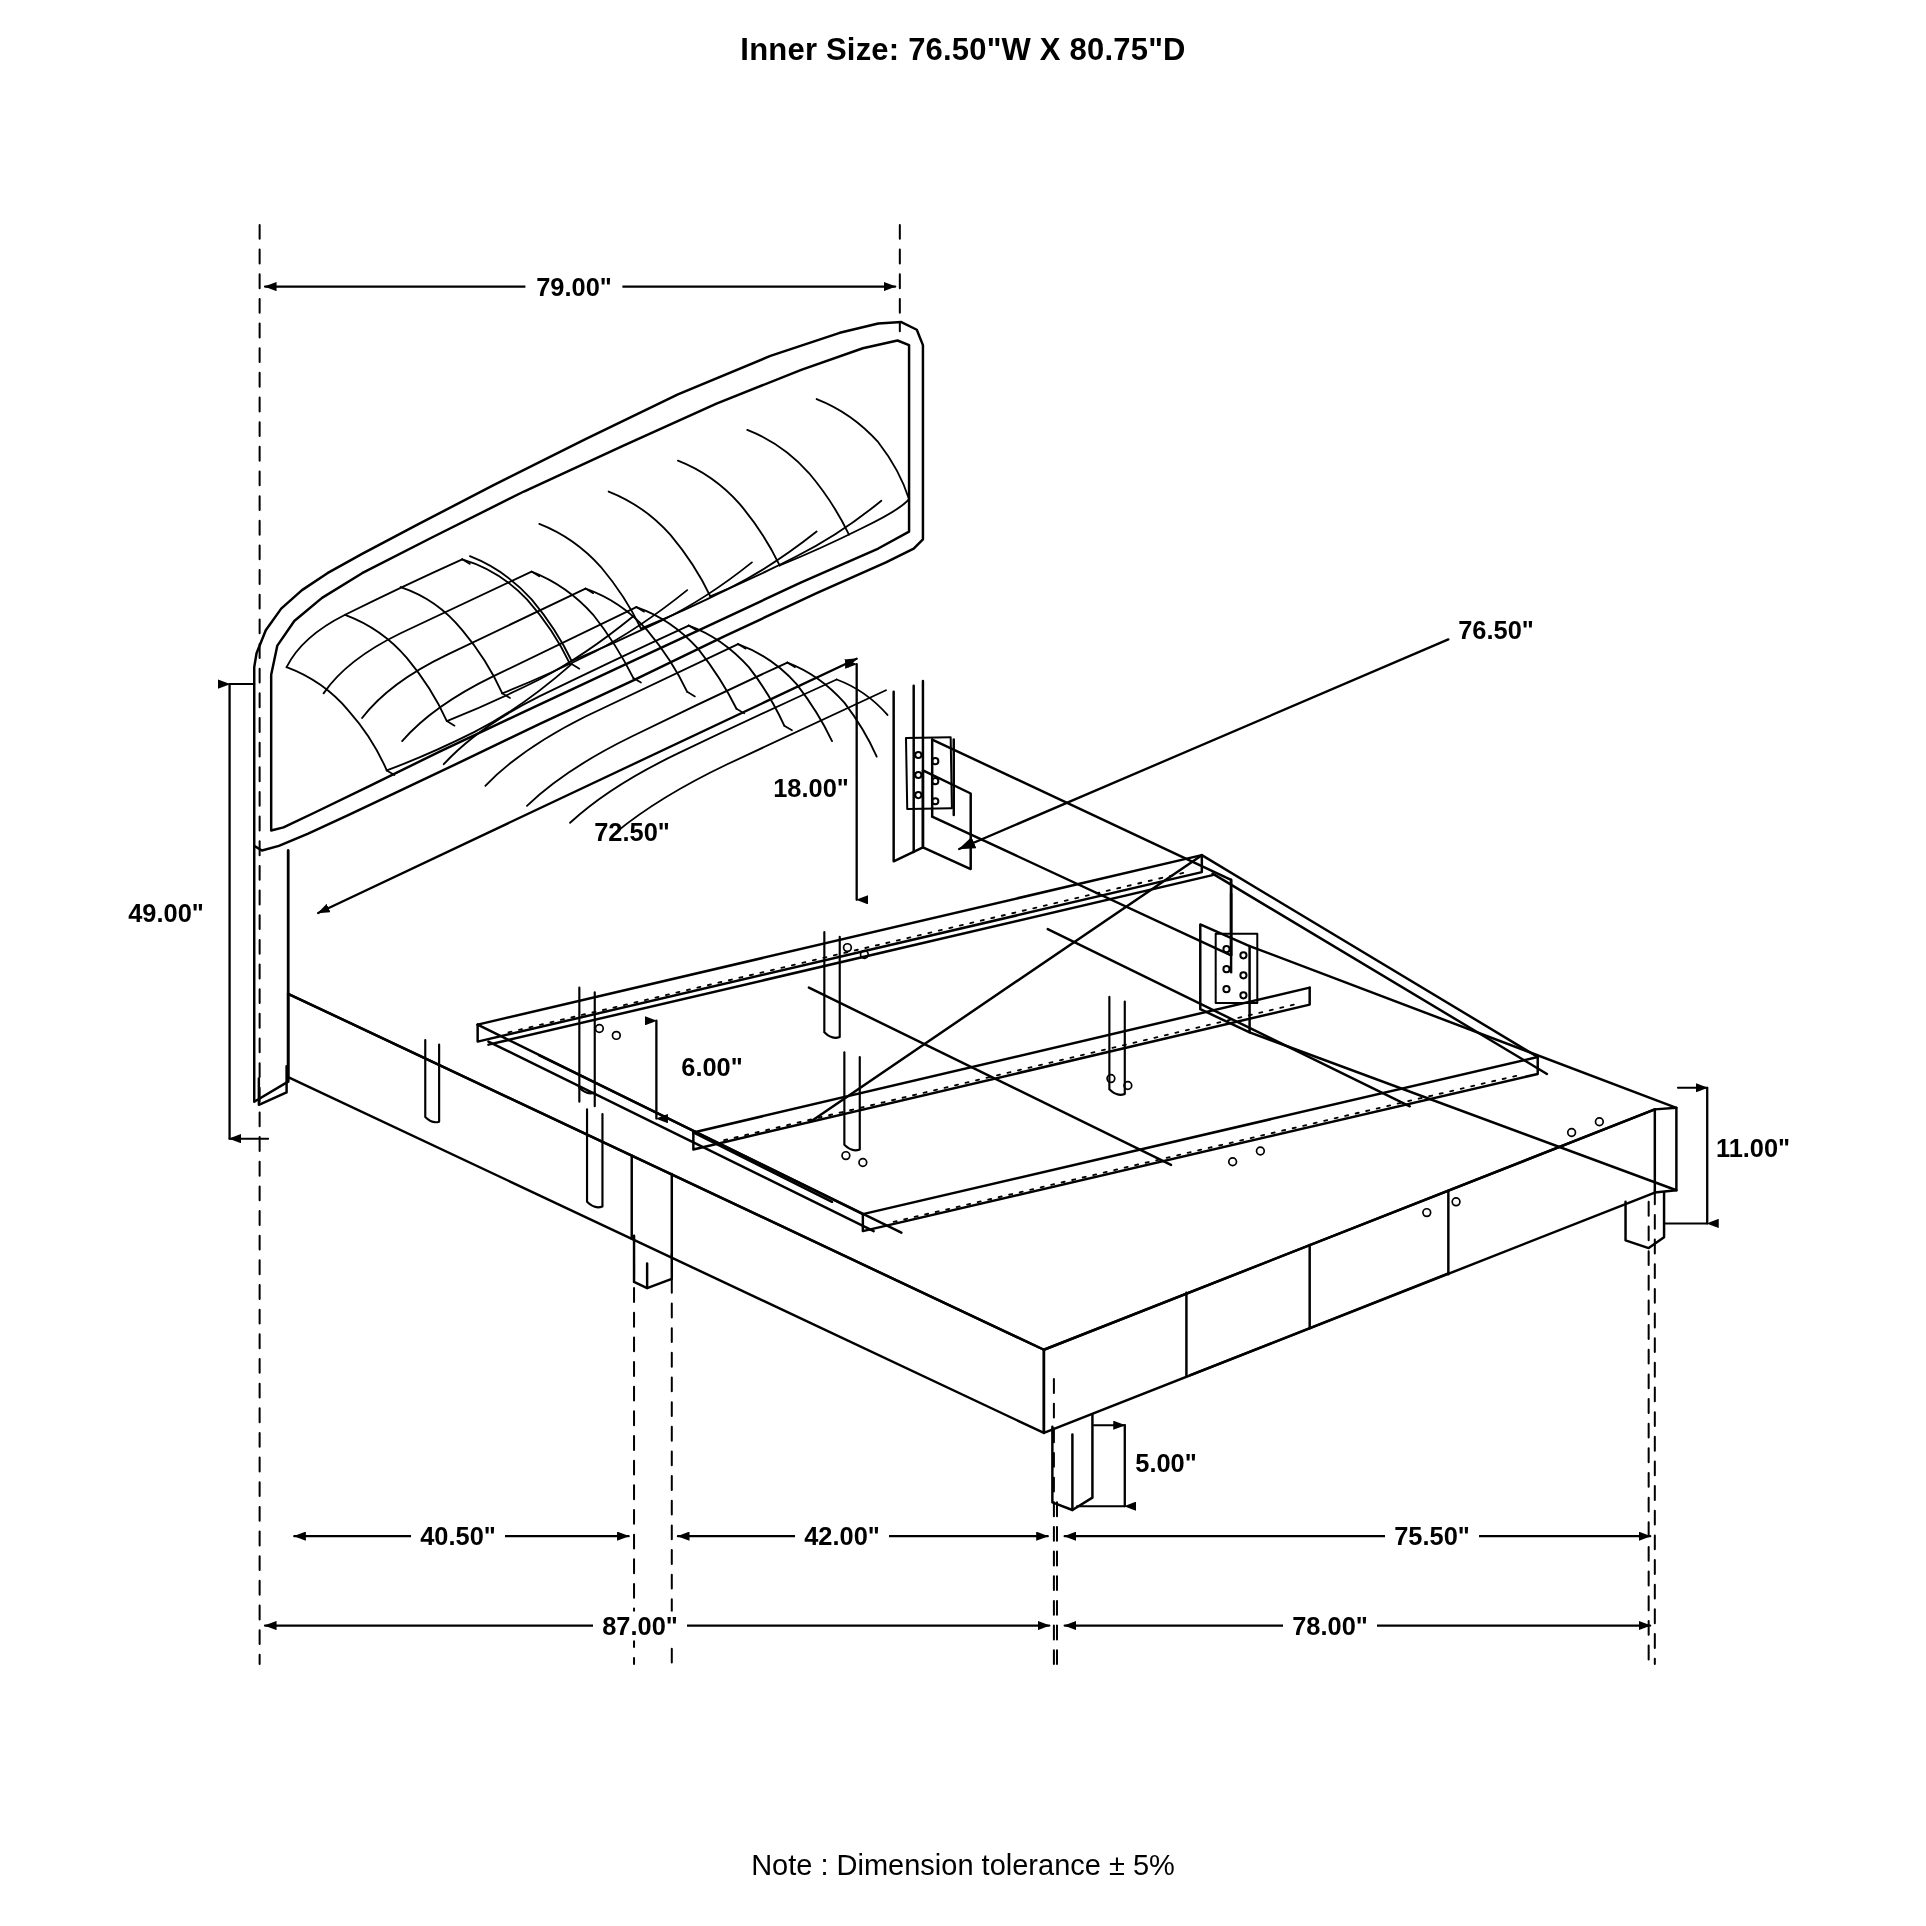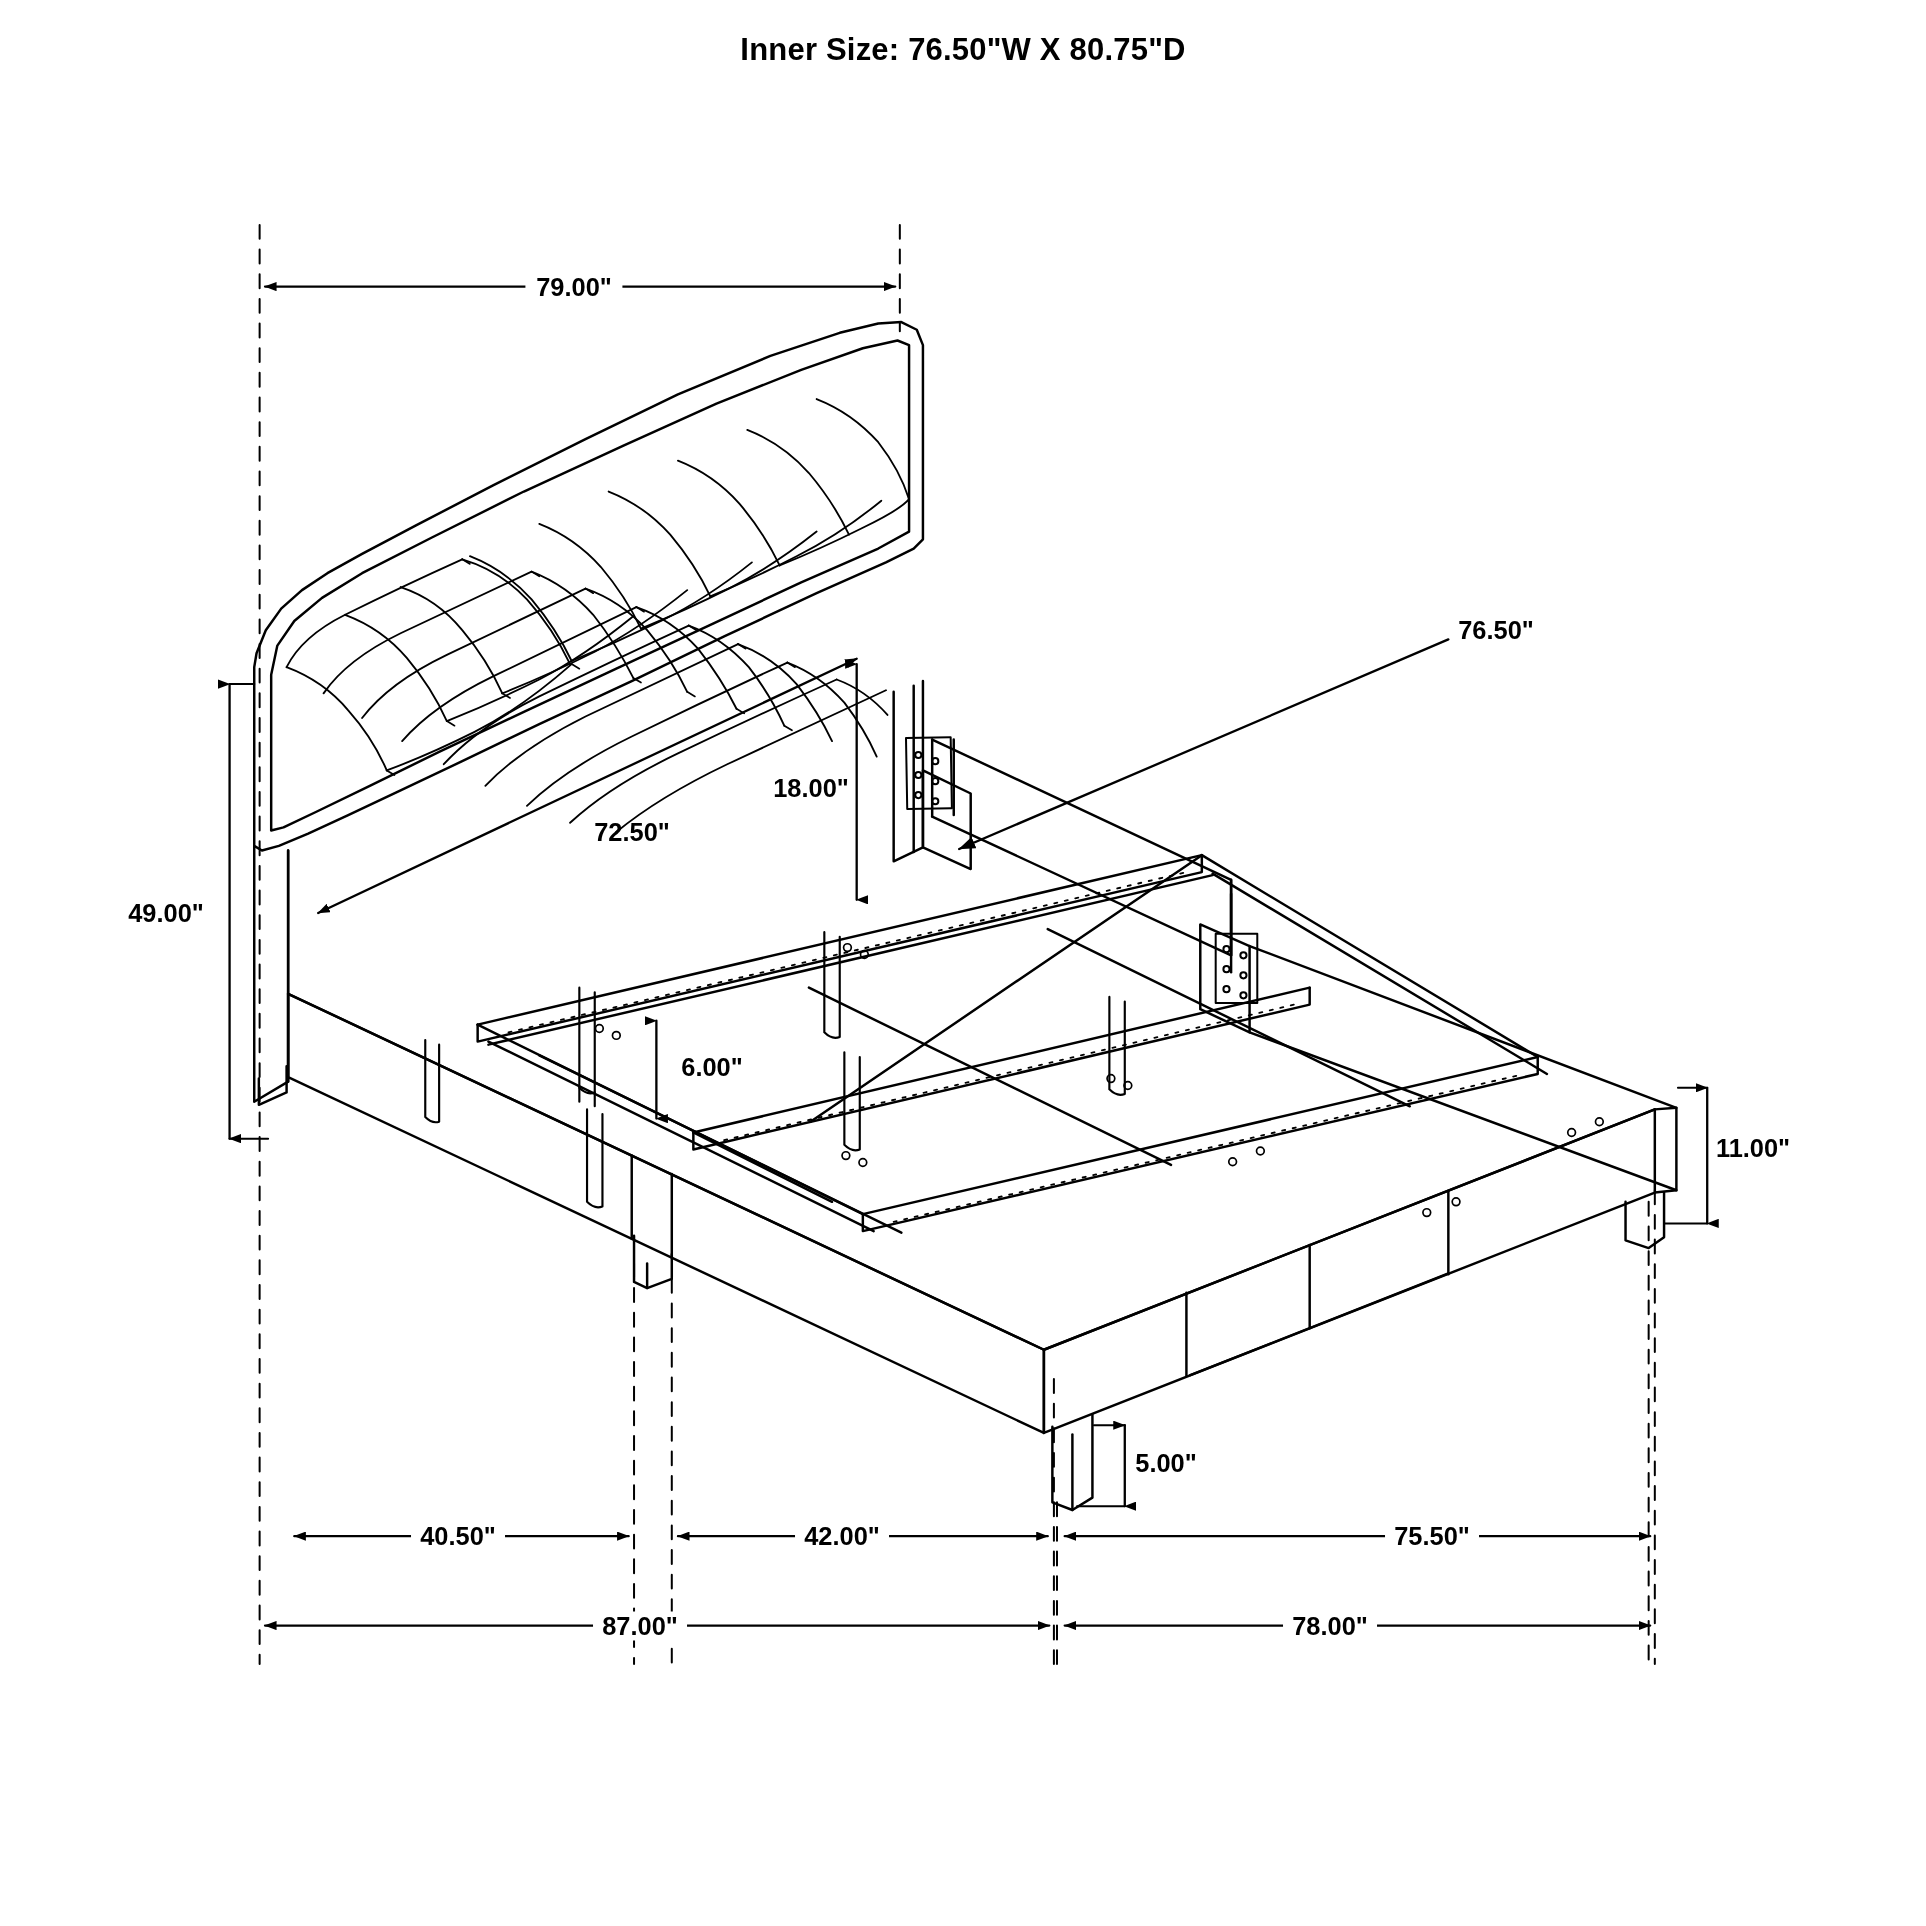--- a/index.html
+++ b/index.html
@@ -336,15 +336,16 @@
   <div class="dimlabel" style="left:458px;  top:1536px; background:#fff; padding:0 9.2px;">40.50"</div>
 
   <div class="dimlabel" style="left:842px; top:1536px; background:#fff; padding:0 9.2px;">42.00"</div>
 
   <div class="dimlabel" style="left:1432px; top:1536px; background:#fff; padding:0 9.2px;">75.50"</div>
 
   <div class="dimlabel" style="left:640px;  top:1626px; background:#fff; padding:0 9.2px;">87.00"</div>
 
   <div class="dimlabel" style="left:1330px; top:1626px; background:#fff; padding:0 9.2px;">78.00"</div>
 
+  <div class="note">Note : Dimension tolerance  ± 5%</div>
 
 </div>
 
 
 </body></html>

